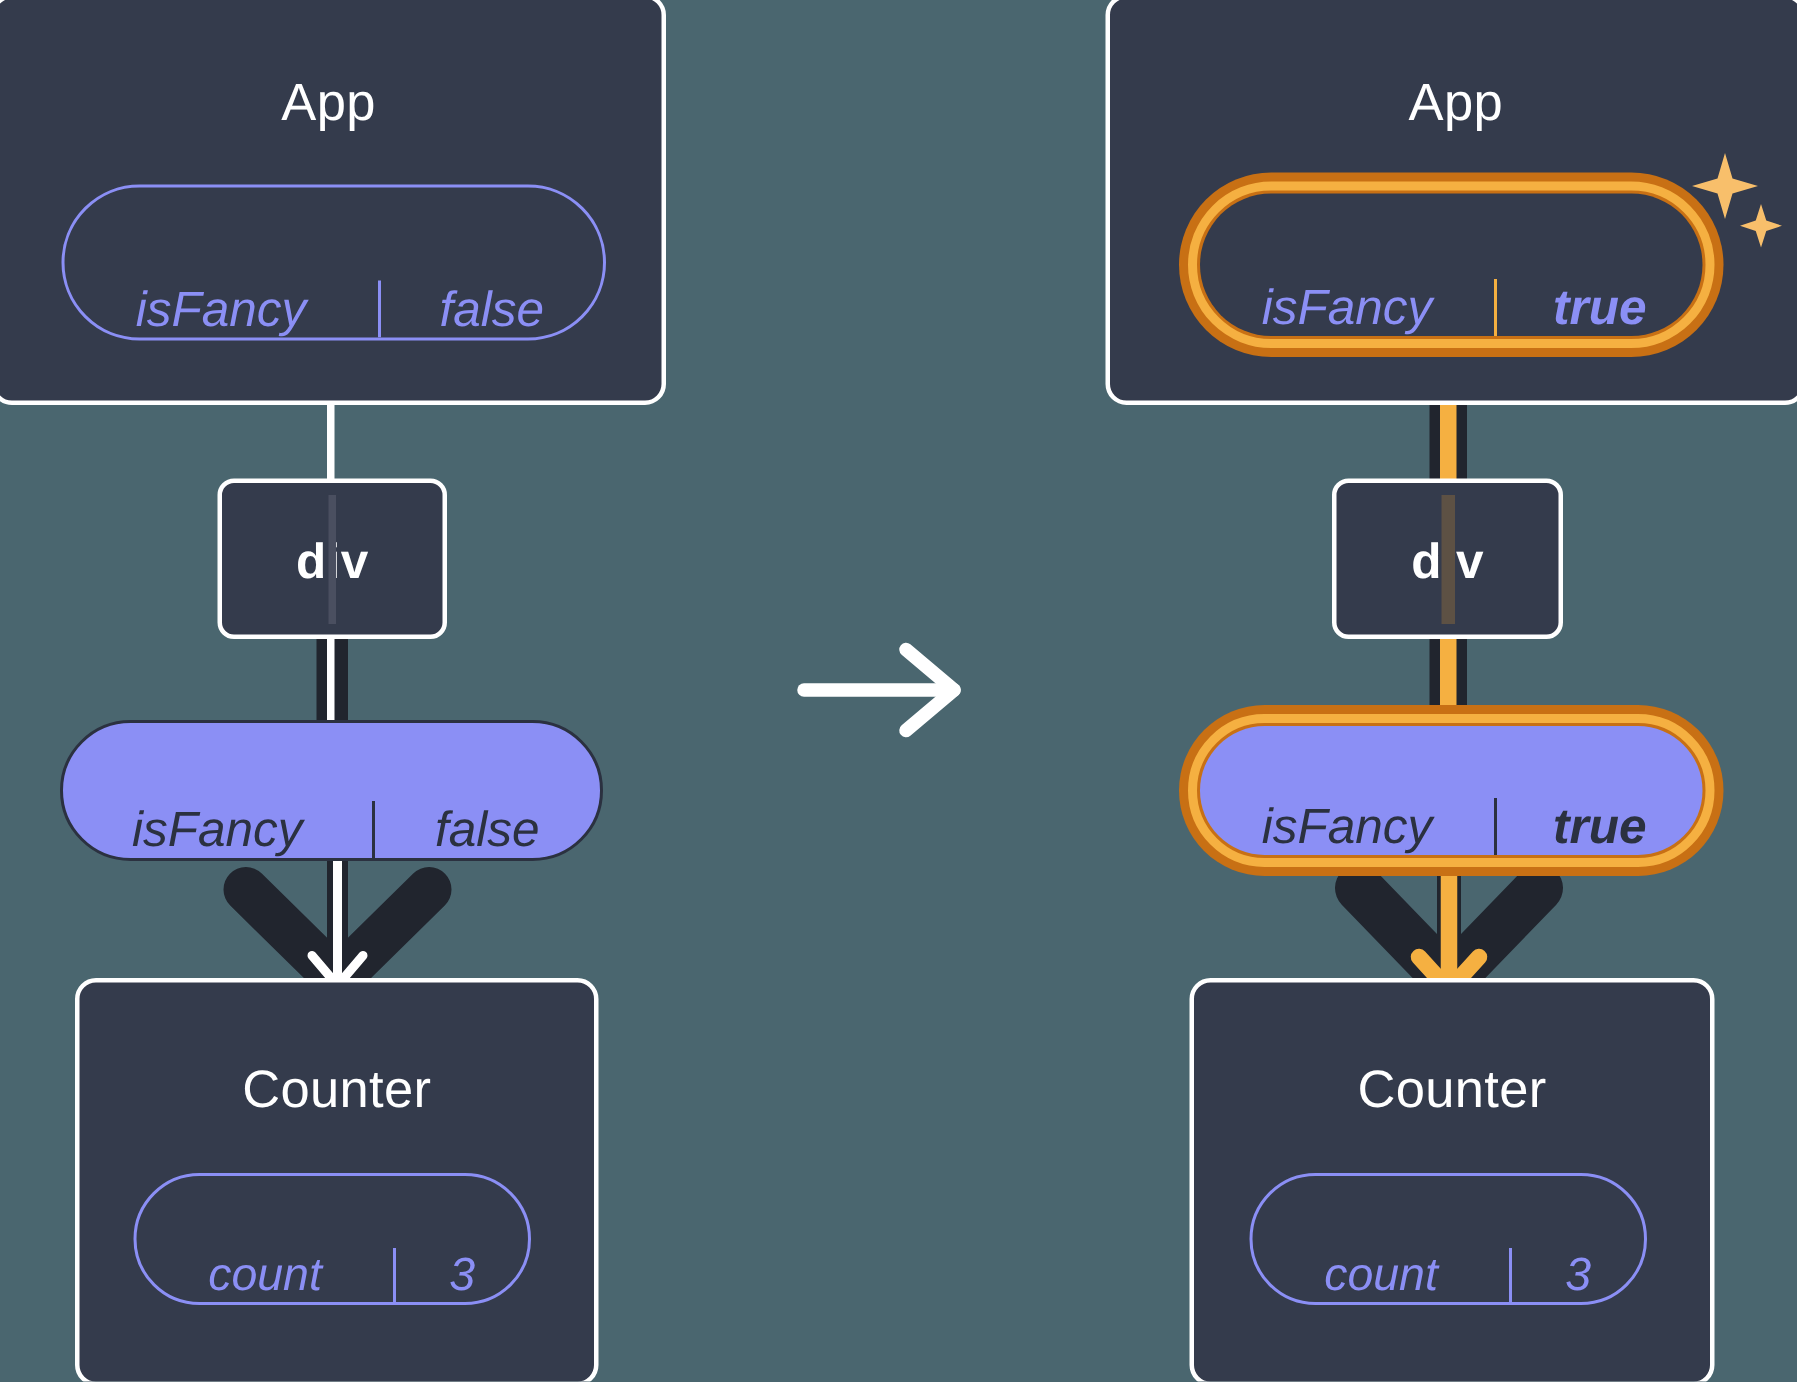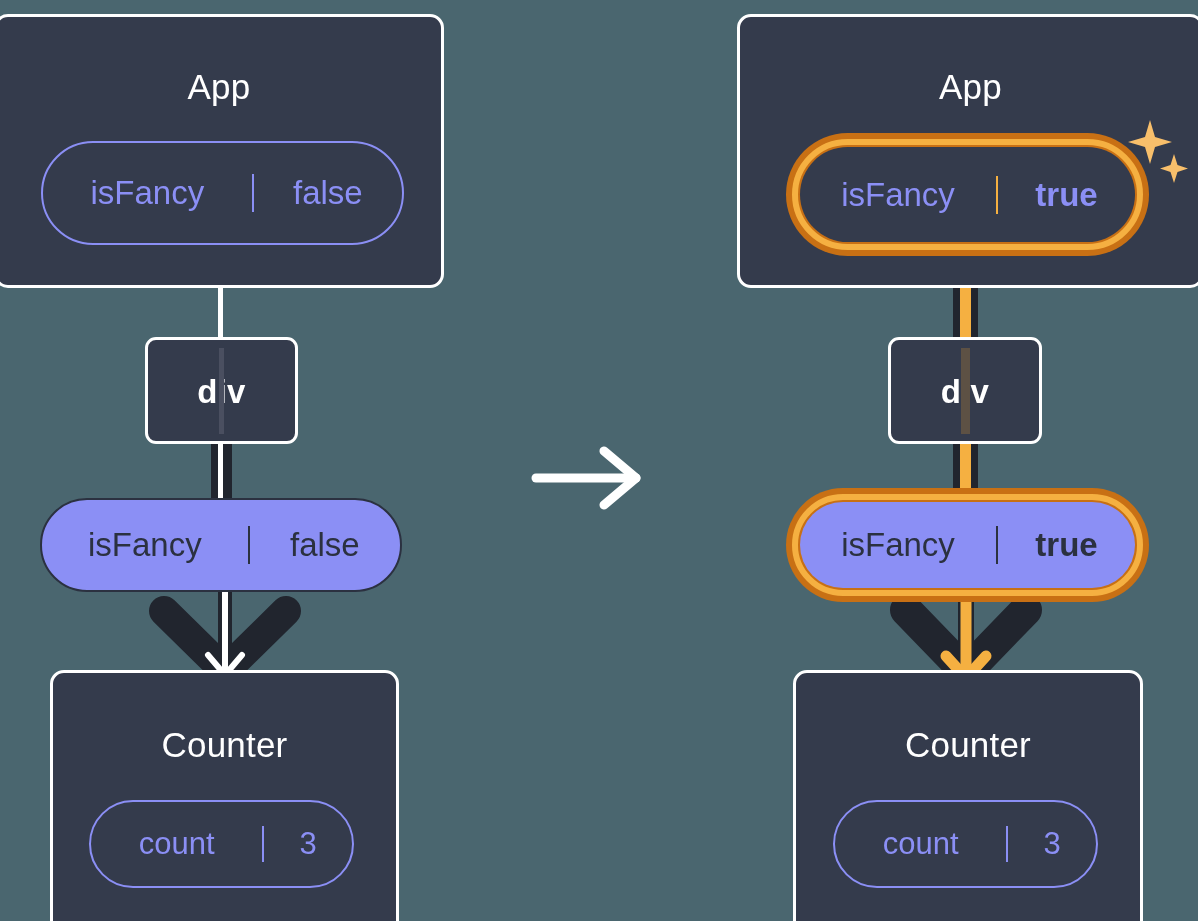--- a/index.html
+++ b/index.html
@@ -3,21 +3,21 @@
 <meta charset="utf-8">
 <style>
   html,body{margin:0;padding:0;}
   body{
     width:1198px;height:921px;
     background:#4a666f;
     font-family:"Liberation Sans", sans-serif;
     overflow:hidden;
     position:relative;
   }
-  .stage{position:absolute;left:0;top:0;width:1198px;height:859px;margin-top:18px;}
+  .stage{position:absolute;left:0;top:0;width:1198px;height:859px;}
 
   
   .compbox{
     position:absolute;
     background:#343b4c;
     border:3px solid #ffffff;
     border-radius:14px;
     box-sizing:border-box;
     z-index:5;
   }
@@ -28,24 +28,25 @@
     font-size:35px;
     font-weight:400;
     letter-spacing:.2px;
   }
 
   
   .pill{
     position:absolute;
     box-sizing:border-box;
     display:flex;
-    align-items:center;
+    align-items:flex-end;
     border-radius:999px;
     overflow:hidden;
     z-index:8;
+    font-style:italic;
   }
   .pill .cell{
     display:flex;align-items:center;justify-content:center;
     box-sizing:border-box;
     font-size:33px;
     white-space:nowrap;
   }
   
   .pill.ghost{
     border:2px solid #8b8ff5;

